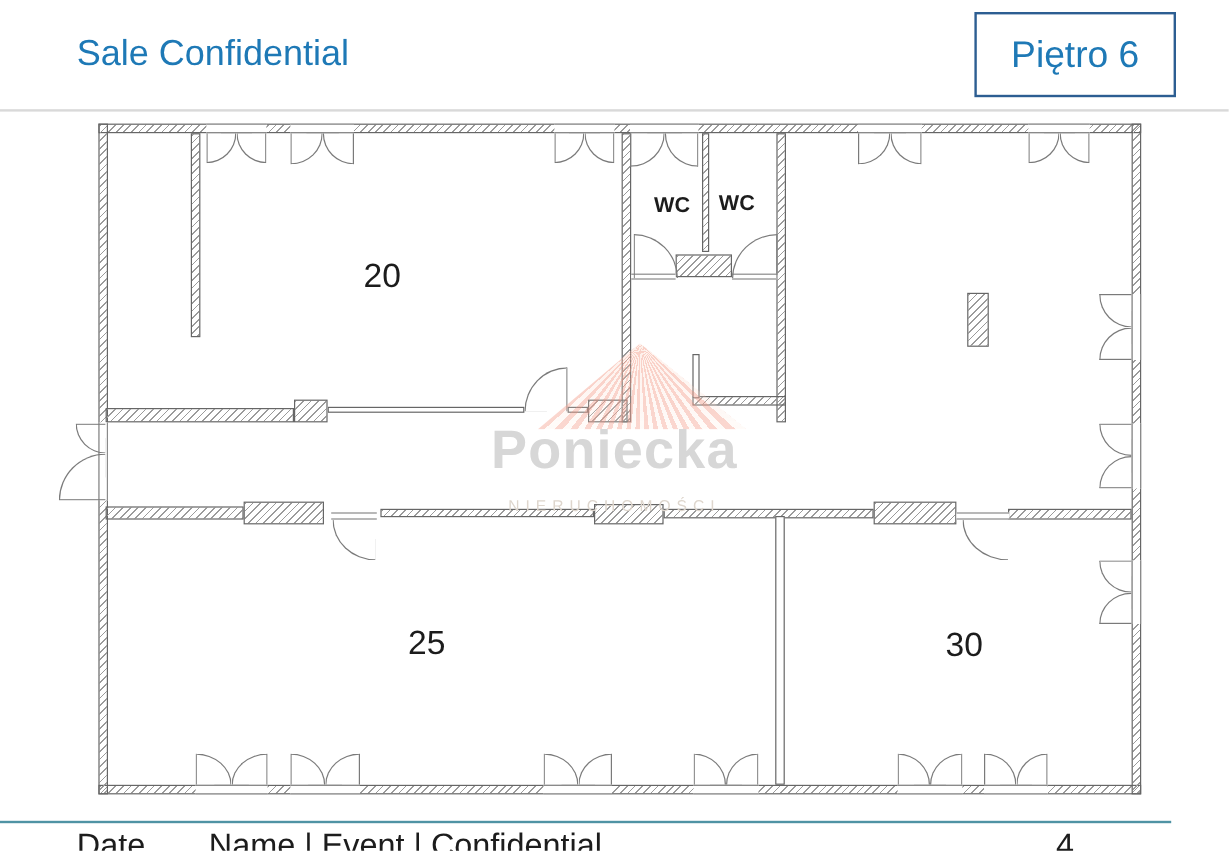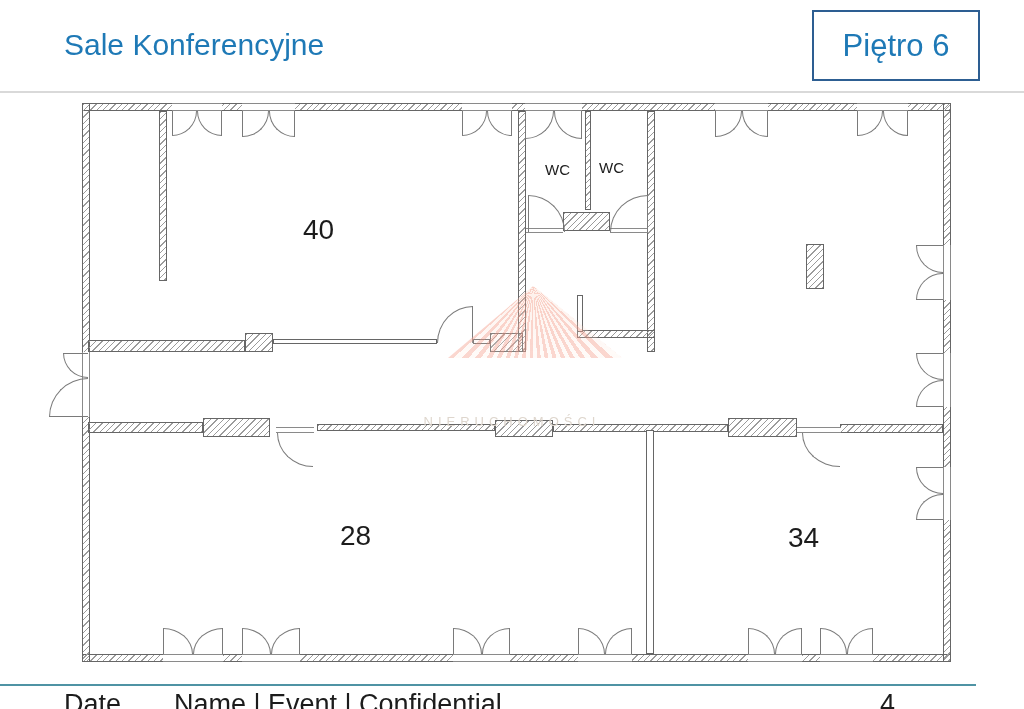--- a/index.html
+++ b/index.html
@@ -45,41 +45,41 @@
          border-left:1px solid var(--line);border-top-left-radius:100%;}
   .d-c20{border-right:1px solid var(--line);border-top:1px solid var(--line);
          border-left:1px solid var(--line);border-top-left-radius:100%;}
   .arc-bl{border-bottom:1px solid var(--line);border-left:1px solid var(--line);border-bottom-left-radius:100%;}
   .lo-up{border-top:1px solid var(--line);border-bottom:1px solid var(--line);
          border-left:1px solid var(--line);border-bottom-left-radius:100%;}
   .lo-dn{border-bottom:1px solid var(--line);border-top:1px solid var(--line);
          border-left:1px solid var(--line);border-top-left-radius:100%;}
 
   .room-label{position:absolute;color:var(--ink);font-size:28px;}
-  .wc-label{position:absolute;color:var(--ink);font-size:15px;font-weight:normal;text-align:center;}
+  .wc-label{position:absolute;color:var(--ink);font-size:18px;font-weight:bold;text-align:center;}
 
   
   .wm-fan{left:448px;top:286px;width:174px;height:72px;opacity:.8;
           clip-path:polygon(49% 0,0 100%,100% 100%);
           background:
             repeating-conic-gradient(from 150deg at 49% 0,rgba(242,148,130,.45) 0 3deg,rgba(255,255,255,0) 3deg 6deg),
             linear-gradient(to bottom,rgba(250,200,180,.35),rgba(253,236,226,.25));}
   .wm-brand{left:512px;top:349px;transform:translateX(-50%);white-space:nowrap;
             font-size:45px;font-weight:bold;letter-spacing:1px;color:var(--wm);}
   .wm-sub{left:512px;top:414px;transform:translateX(-50%);white-space:nowrap;
           font-size:13px;letter-spacing:5px;color:var(--wm2);}
 
   
   .frule{left:0;top:684px;width:976px;height:2px;background:var(--footer-rule);}
   .ftext{top:689px;font-size:27px;color:var(--ink);white-space:nowrap;}
 </style>
 </head>
 <body>
 
-<div class="abs title">Sale Konferencyjne</div>
+<div class="abs title">Sale Confidential</div>
 <div class="abs badge">
   <span>Piętro 6</span>
 </div>
 <div class="abs sep"></div>
 
 <div class="abs" style="left:0;top:0;width:1024px;height:709px;">
 
   <div class="w" style="left:82px;top:103px;width:869px;height:8px;"></div>
   <div class="w" style="left:82px;top:654px;width:869px;height:8px;"></div>
   <div class="w" style="left:82px;top:103px;width:8px;height:559px;"></div>
@@ -194,26 +194,27 @@
 
   <div class="sd lo-up" style="left:63px;top:353px;width:25px;height:25px;"></div>
   <div class="sd lo-dn" style="left:49px;top:378px;width:39px;height:39px;"></div>
 
   <div class="sd d-wcl" style="left:528px;top:195px;width:37px;height:37px;"></div>
   <div class="sd d-wcr" style="left:610px;top:195px;width:38px;height:37px;"></div>
   <div class="sd d-c20" style="left:437px;top:306px;width:36px;height:37px;"></div>
   <div class="sd arc-bl" style="left:277px;top:433px;width:36px;height:34px;"></div>
   <div class="sd arc-bl" style="left:802px;top:433px;width:38px;height:34px;"></div>
 
-  <div class="room-label" style="left:303px;top:214px;">40</div>
-  <div class="room-label" style="left:340px;top:520px;">28</div>
-  <div class="room-label" style="left:788px;top:522px;">34</div>
+  <div class="room-label" style="left:303px;top:214px;">20</div>
+  <div class="room-label" style="left:340px;top:520px;">25</div>
+  <div class="room-label" style="left:788px;top:522px;">30</div>
   <div class="wc-label" style="left:545px;top:161px;">WC</div>
   <div class="wc-label" style="left:599px;top:159px;">WC</div>
 
   <div class="abs wm-fan"></div>
+  <div class="abs wm-brand">Poniecka</div>
   <div class="abs wm-sub">NIERUCHOMOŚCI</div>
 </div>
 
 <div class="abs frule"></div>
 <div class="abs ftext" style="left:64px;">Date</div>
 <div class="abs ftext" style="left:174px;">Name | Event | Confidential</div>
 <div class="abs ftext" style="left:880px;">4</div>
 
 </body></html>

